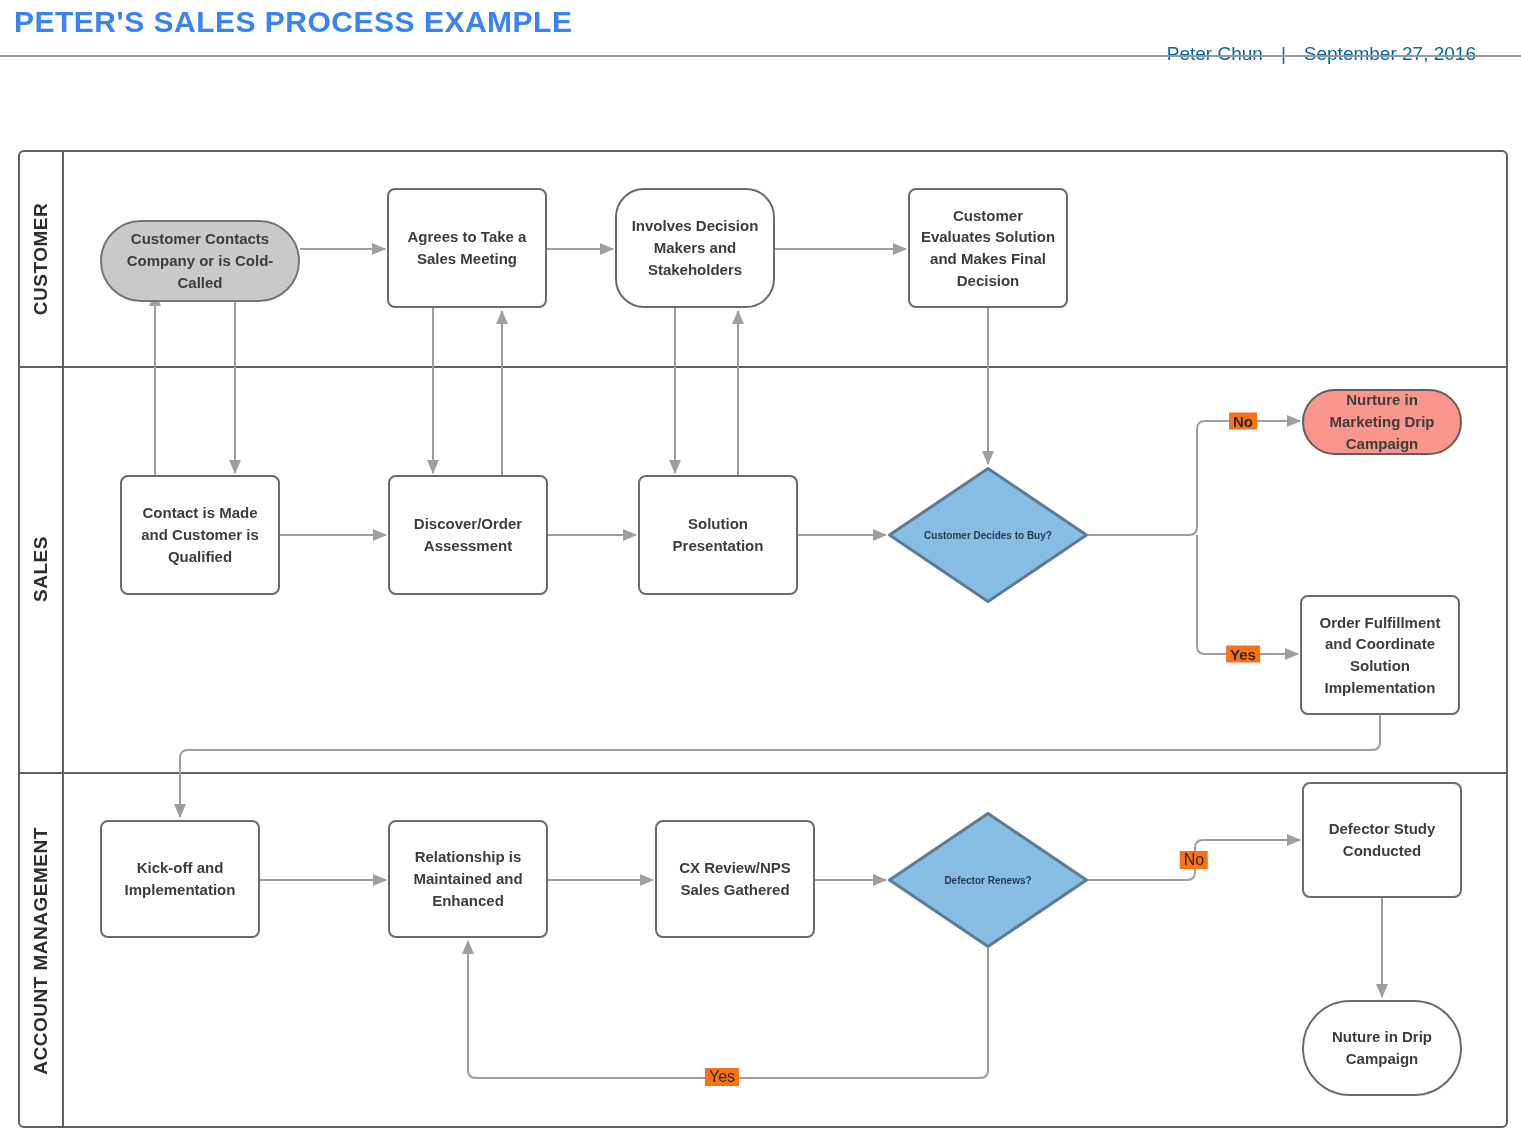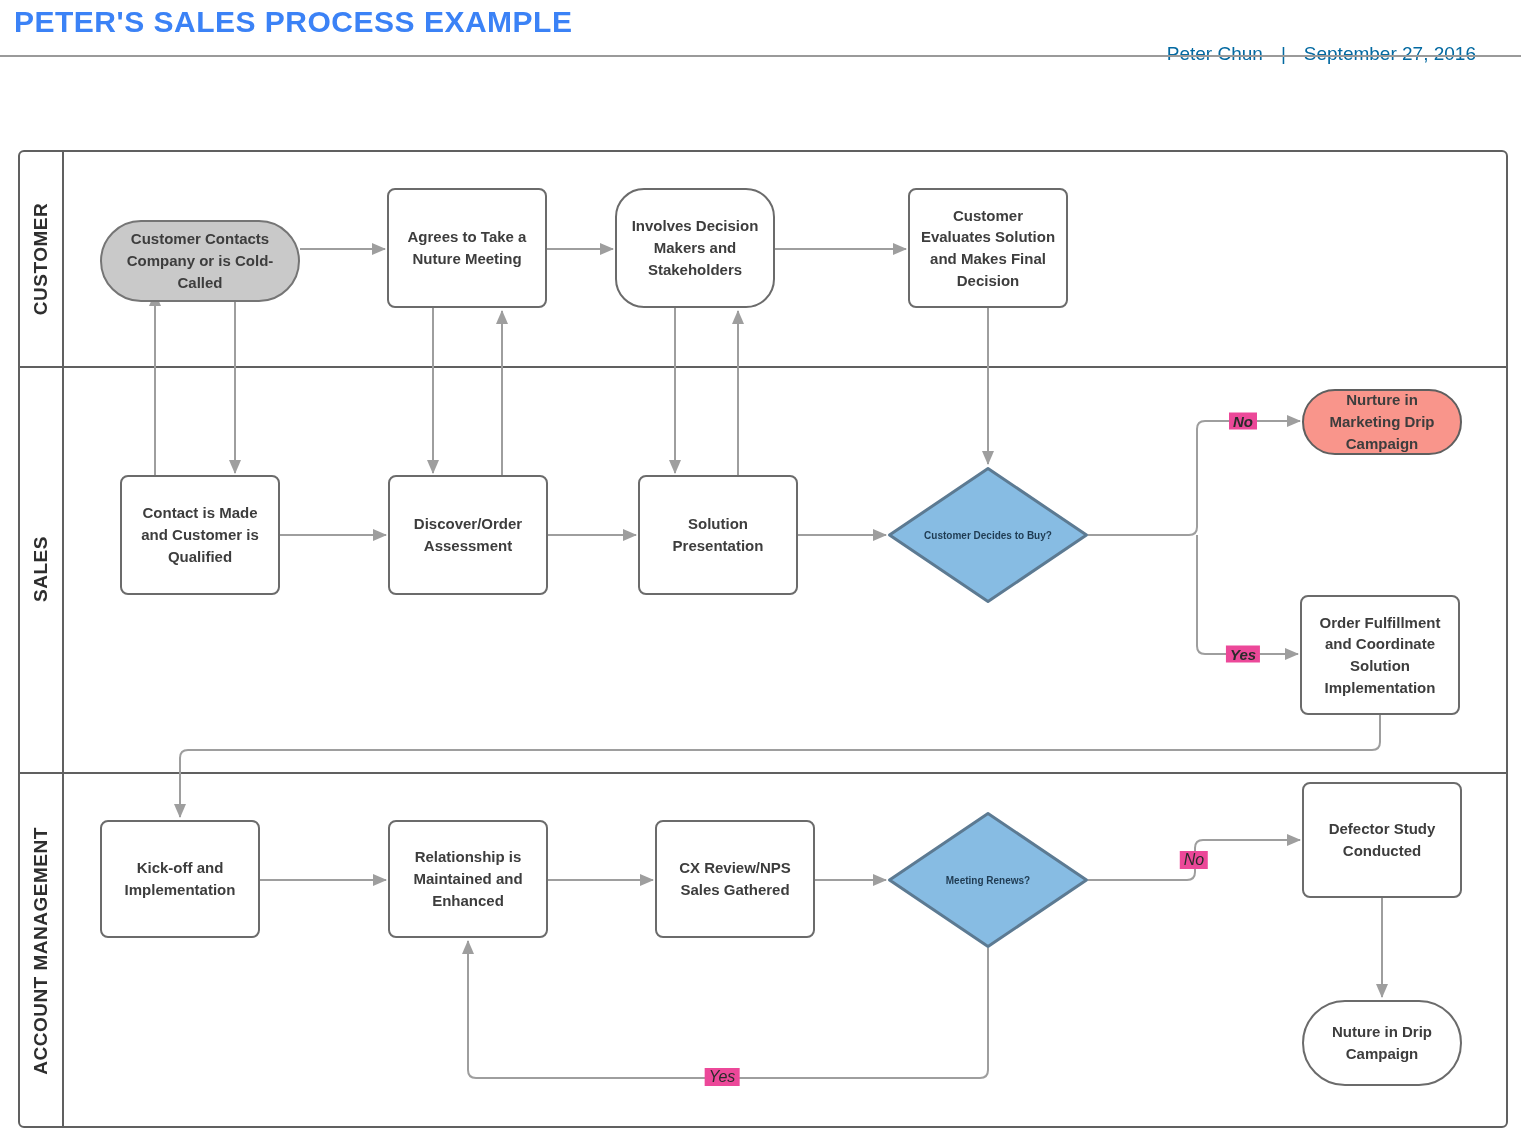--- a/index.html
+++ b/index.html
@@ -38,22 +38,22 @@
   .diamond { position:absolute; }
   .diamond svg { position:absolute; left:0; top:0; overflow:visible; }
   .diamond .dlabel { position:absolute; left:50%; top:50%;
                      transform:translate(-50%,-50%); width:150px; text-align:center;
                      font-size:10px; font-weight:bold; color:#1f3b52; line-height:1.5; }
 
   
   .edges { position:absolute; left:0; top:0; pointer-events:none; }
   .edges path { fill:none; stroke:#9e9e9e; stroke-width:2px; }
 
-  .edge-label { position:absolute; transform:translate(-50%,-50%); background:#ec4899;
-                padding:0 4px; font-size:16px; color:#2b2b2b;font-style:italic; }
+  .edge-label { position:absolute; transform:translate(-50%,-50%); background:#f97316;
+                padding:0 4px; font-size:16px; color:#2b2b2b; }
   .edge-label.bold { font-weight:bold; font-size:15px; }
 </style>
 </head>
 <body>
 
 <div class="canvas">
 
   <div class="title">PETER'S SALES PROCESS EXAMPLE</div>
   <div class="meta">
     <span>Peter Chun</span><span>|</span><span>September 27, 2016</span>
@@ -107,21 +107,21 @@
 
   <div class="edge-label bold" style="left:1243px; top:421px;">No</div>
   <div class="edge-label bold" style="left:1243px; top:654px;">Yes</div>
   <div class="edge-label" style="left:1194px; top:860px;">No</div>
   <div class="edge-label" style="left:722px; top:1077px;">Yes</div>
 
   <div class="node terminator fill-gray" style="left:100px; top:220px; width:200px; height:82px;">
     <span>Customer Contacts Company or is Cold-Called</span>
   </div>
   <div class="node" style="left:387px; top:188px; width:160px; height:120px;">
-    <span>Agrees to Take a Nuture Meeting</span>
+    <span>Agrees to Take a Sales Meeting</span>
   </div>
   <div class="node" style="left:615px; top:188px; width:160px; height:120px;border-radius:29px;">
     <span>Involves Decision Makers and Stakeholders</span>
   </div>
   <div class="node" style="left:908px; top:188px; width:160px; height:120px;">
     <span>Customer Evaluates Solution and Makes Final Decision</span>
   </div>
 
   <div class="node" style="left:120px; top:475px; width:160px; height:120px;">
     <span>Contact is Made and Customer is Qualified</span>
@@ -151,22 +151,22 @@
   <div class="node" style="left:388px; top:820px; width:160px; height:118px;">
     <span>Relationship is Maintained and Enhanced</span>
   </div>
   <div class="node" style="left:655px; top:820px; width:160px; height:118px;">
     <span>CX Review/NPS Sales Gathered</span>
   </div>
   <div class="diamond" style="left:888px; top:812px; width:200px; height:136px;">
     <svg width="200" height="136" viewBox="0 0 200 136">
       <polygon points="100,1.5 198.5,68 100,134.5 1.5,68" fill="#87bce3" stroke="#5c7a92" stroke-width="3" stroke-linejoin="round"></polygon>
     </svg>
-    <div class="dlabel">Meeting Renews?</div>
+    <div class="dlabel">Defector Renews?</div>
   </div>
   <div class="node" style="left:1302px; top:782px; width:160px; height:116px;">
     <span>Defector Study Conducted</span>
   </div>
-  <div class="node terminator" style="left:1302px; top:1000px; width:160px; height:86px;">
+  <div class="node terminator" style="left:1302px; top:1000px; width:160px; height:96px;">
     <span>Nuture in Drip Campaign</span>
   </div>
 
 </div>
 
 </body></html>

